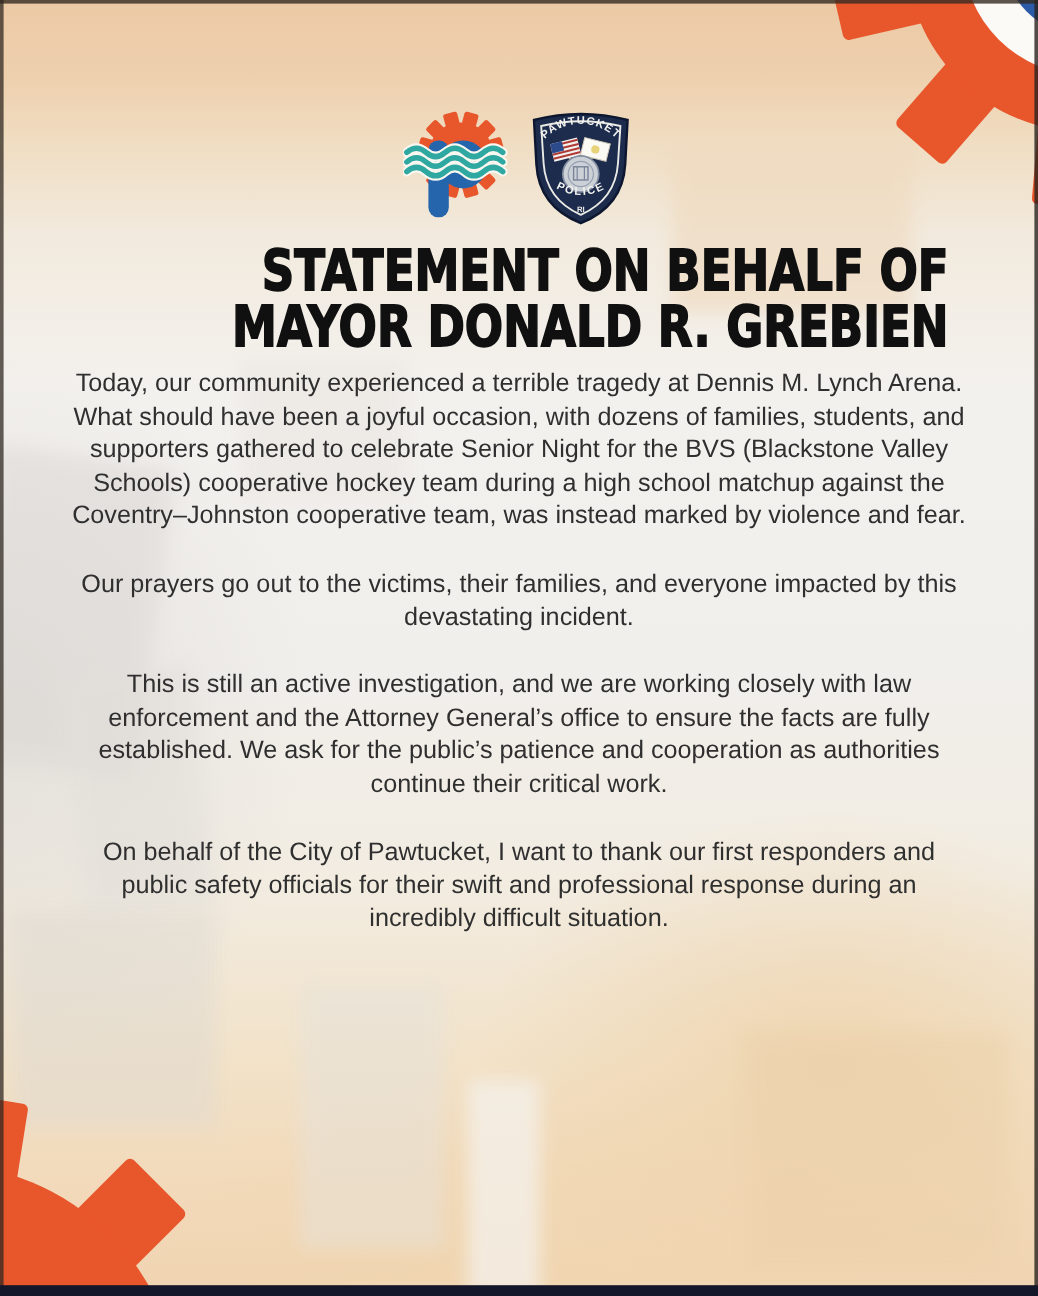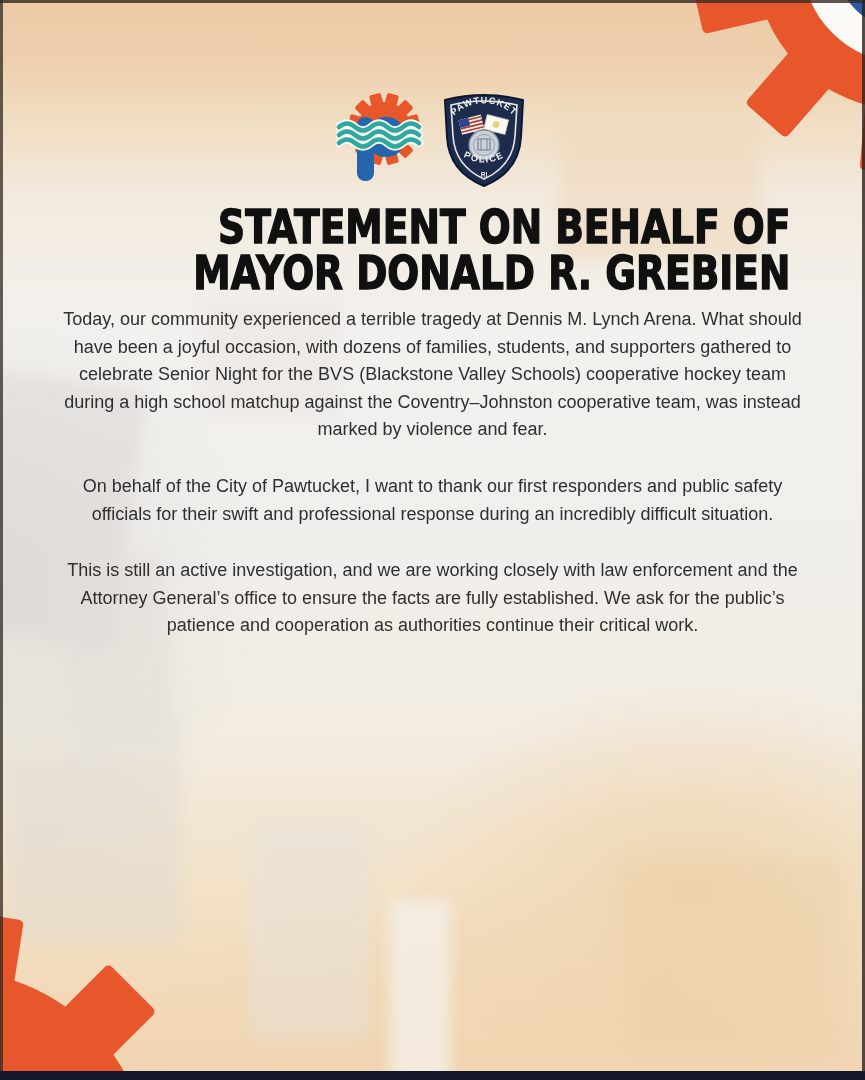--- a/index.html
+++ b/index.html
@@ -38,21 +38,21 @@
 
   .logos{position:absolute;top:85px;left:0;width:100%;display:flex;justify-content:center;align-items:center;gap:14px;z-index:3;}
 
   .title{position:absolute;top:192px;left:0;width:100%;margin:12px;text-align:right;z-index:3;
     font-family:"DejaVu Sans","Liberation Sans",sans-serif;font-weight:800;color:#101010;
     font-size:47px;line-height:46px;letter-spacing:0;}
   .title .tl{display:block;transform:scaleX(.8);transform-origin:50% 50%;white-space:nowrap;
     -webkit-text-stroke:1.5px #101010;}
 
   .content{position:absolute;top:306px;left:50%;transform:translateX(-50%);width:752px;z-index:3;
-    text-align:center;color:#2f2f2f;font-size:18px;line-height:27.6px;}
+    text-align:center;color:#2f2f2f;font-size:21px;line-height:27.6px;}
   .content p{margin:0 0 29px 0;}
 
   svg text{font-family:"Liberation Sans",sans-serif;}
 </style>
 </head>
 <body>
 
 <div class="poster">
 
   <div class="bg">
@@ -203,21 +203,22 @@
     </svg>
   </div>
 
   <h1 class="title">
     <span class="tl">STATEMENT ON BEHALF OF</span>
     <span class="tl">MAYOR DONALD R. GREBIEN</span>
   </h1>
 
   <main class="content">
     <p>Today, our community experienced a terrible tragedy at Dennis M. Lynch Arena. What should have been a joyful occasion, with dozens of families, students, and supporters gathered to celebrate Senior Night for the BVS (Blackstone Valley Schools) cooperative hockey team during a high school matchup against the Coventry–Johnston cooperative team, was instead marked by violence and fear.</p>
+    <p>Our prayers go out to the victims, their families, and everyone impacted by this devastating incident.</p>
+    <p>This is still an active investigation, and we are working closely with law enforcement and the Attorney General’s office to ensure the facts are fully established. We ask for the public’s patience and cooperation as authorities continue their critical work.</p>
     <p>On behalf of the City of Pawtucket, I want to thank our first responders and public safety officials for their swift and professional response during an incredibly difficult situation.</p>
-    <p>This is still an active investigation, and we are working closely with law enforcement and the Attorney General’s office to ensure the facts are fully established. We ask for the public’s patience and cooperation as authorities continue their critical work.</p>
   </main>
 
   <div class="edge-top"></div>
   <div class="edge-left"></div>
   <div class="edge-right"></div>
   <div class="bottom-bar"></div>
 </div>
 
 </body></html>

